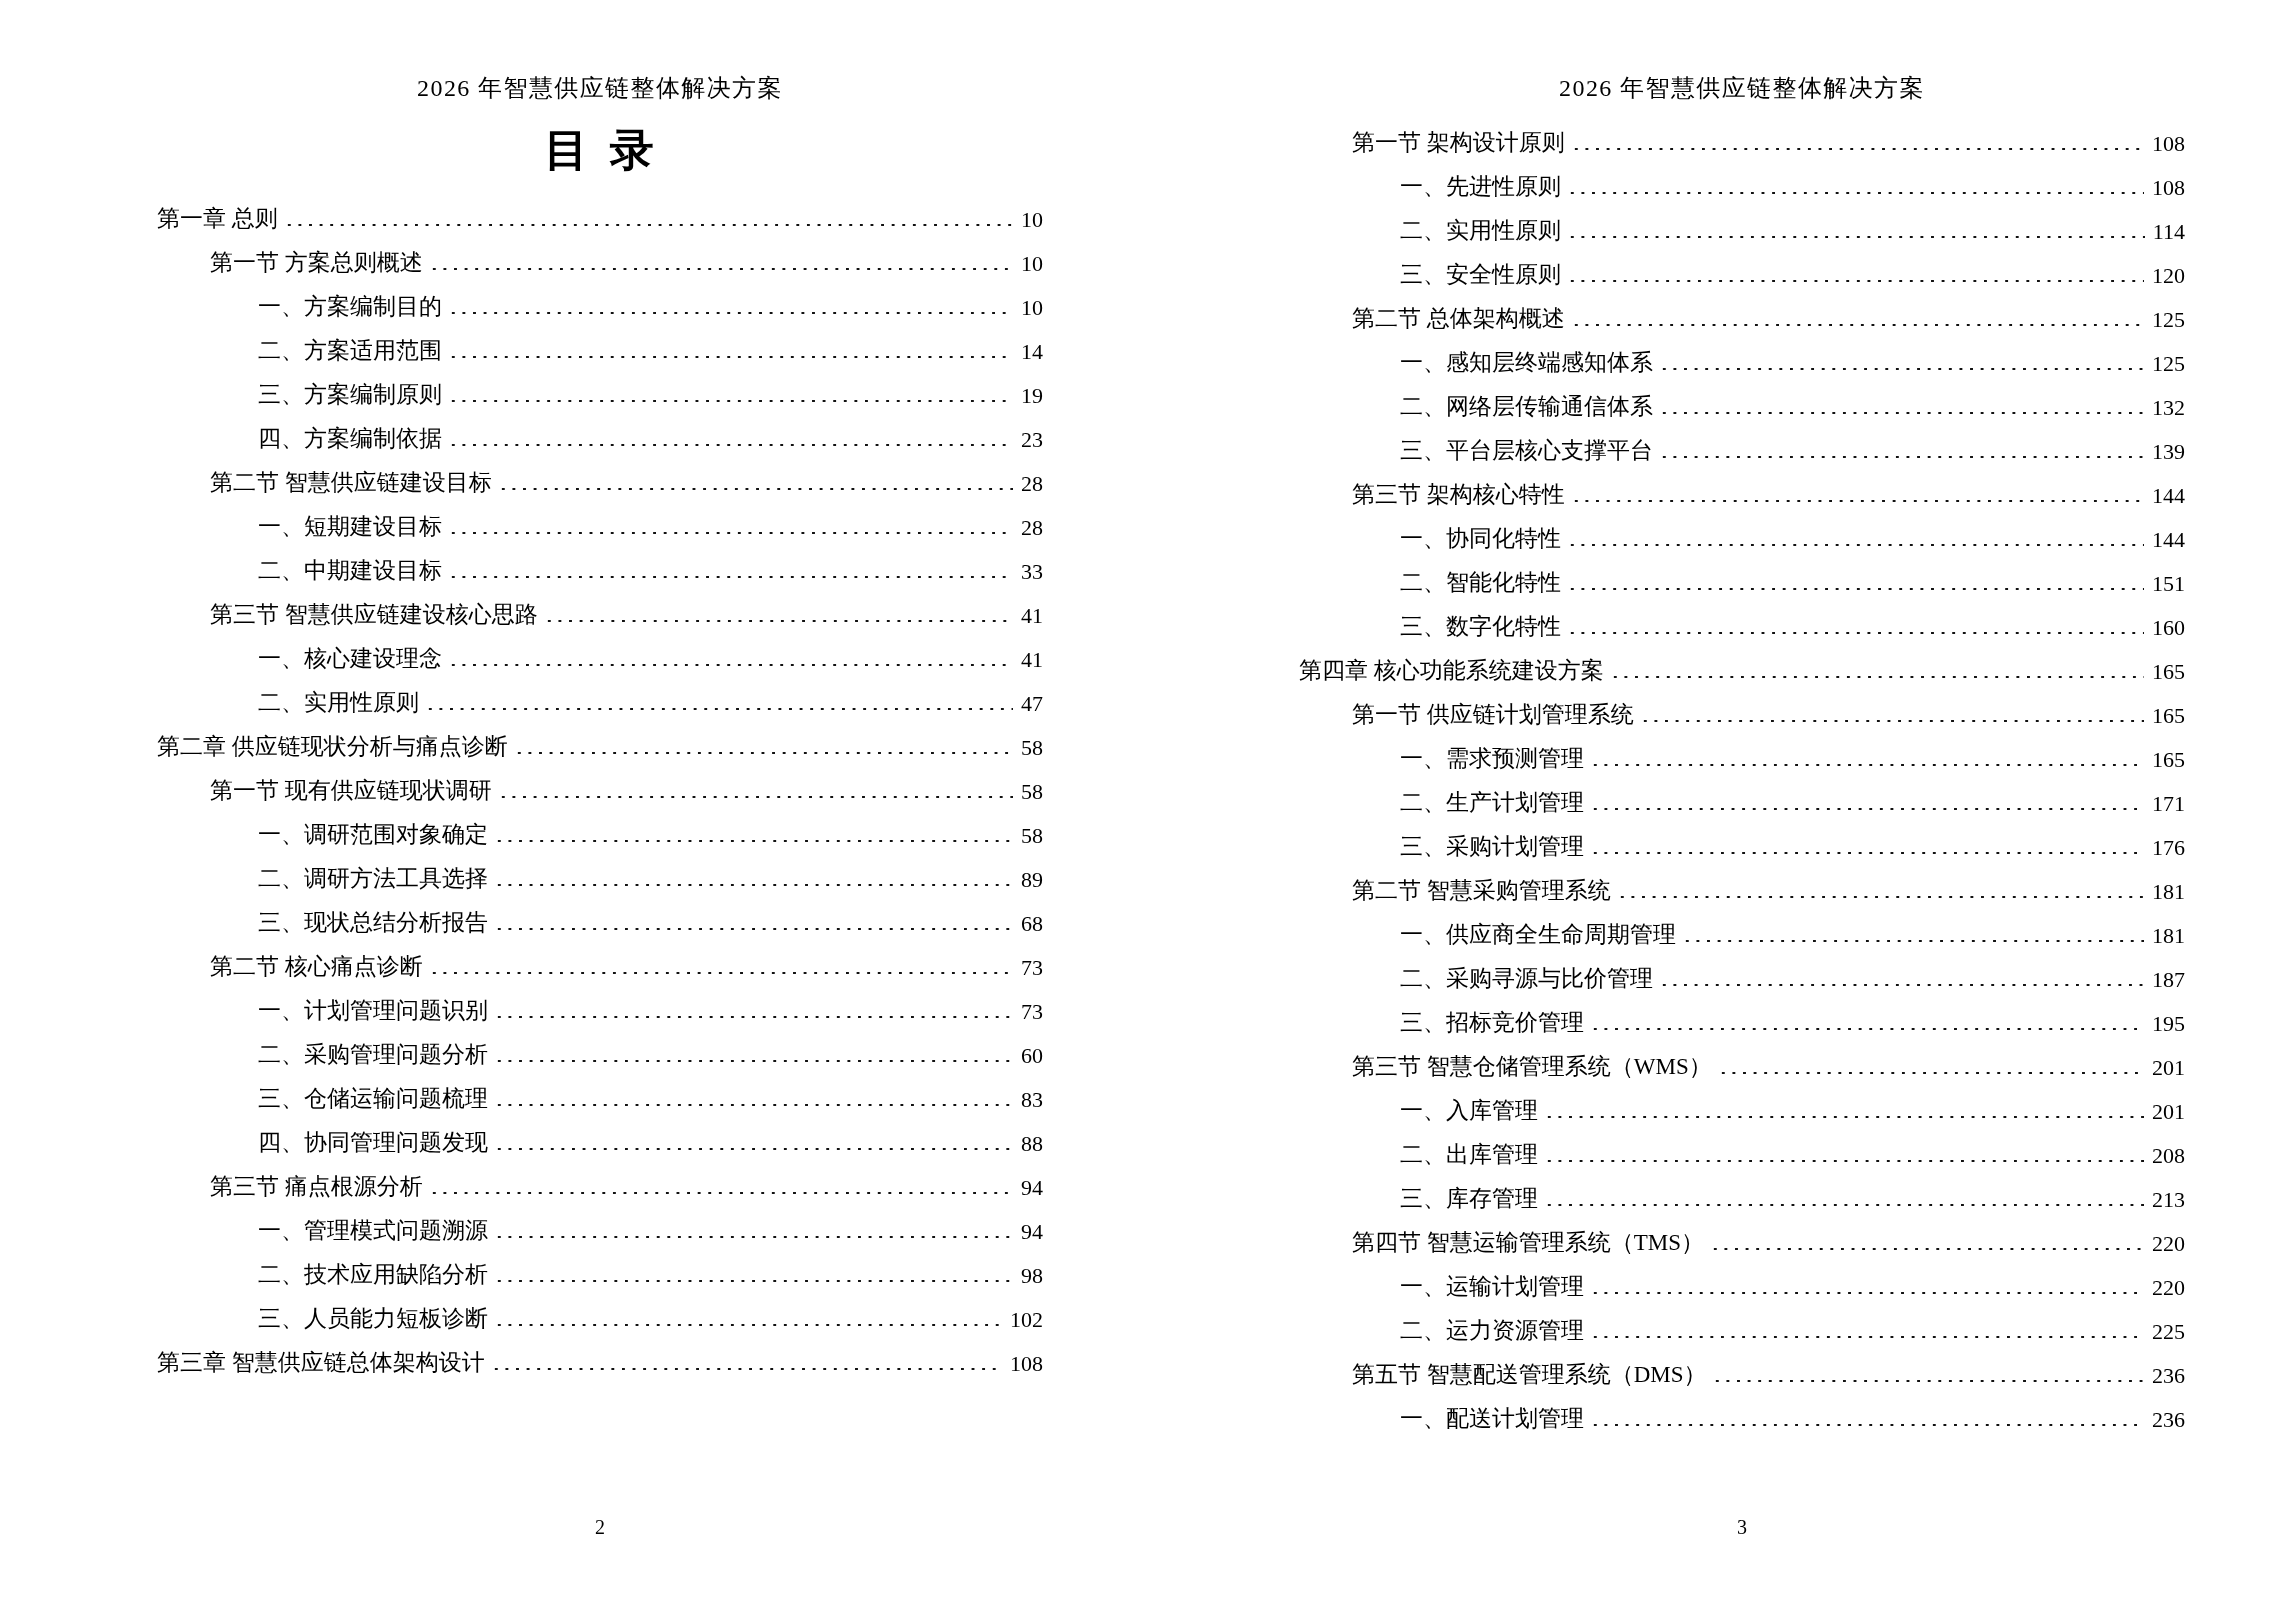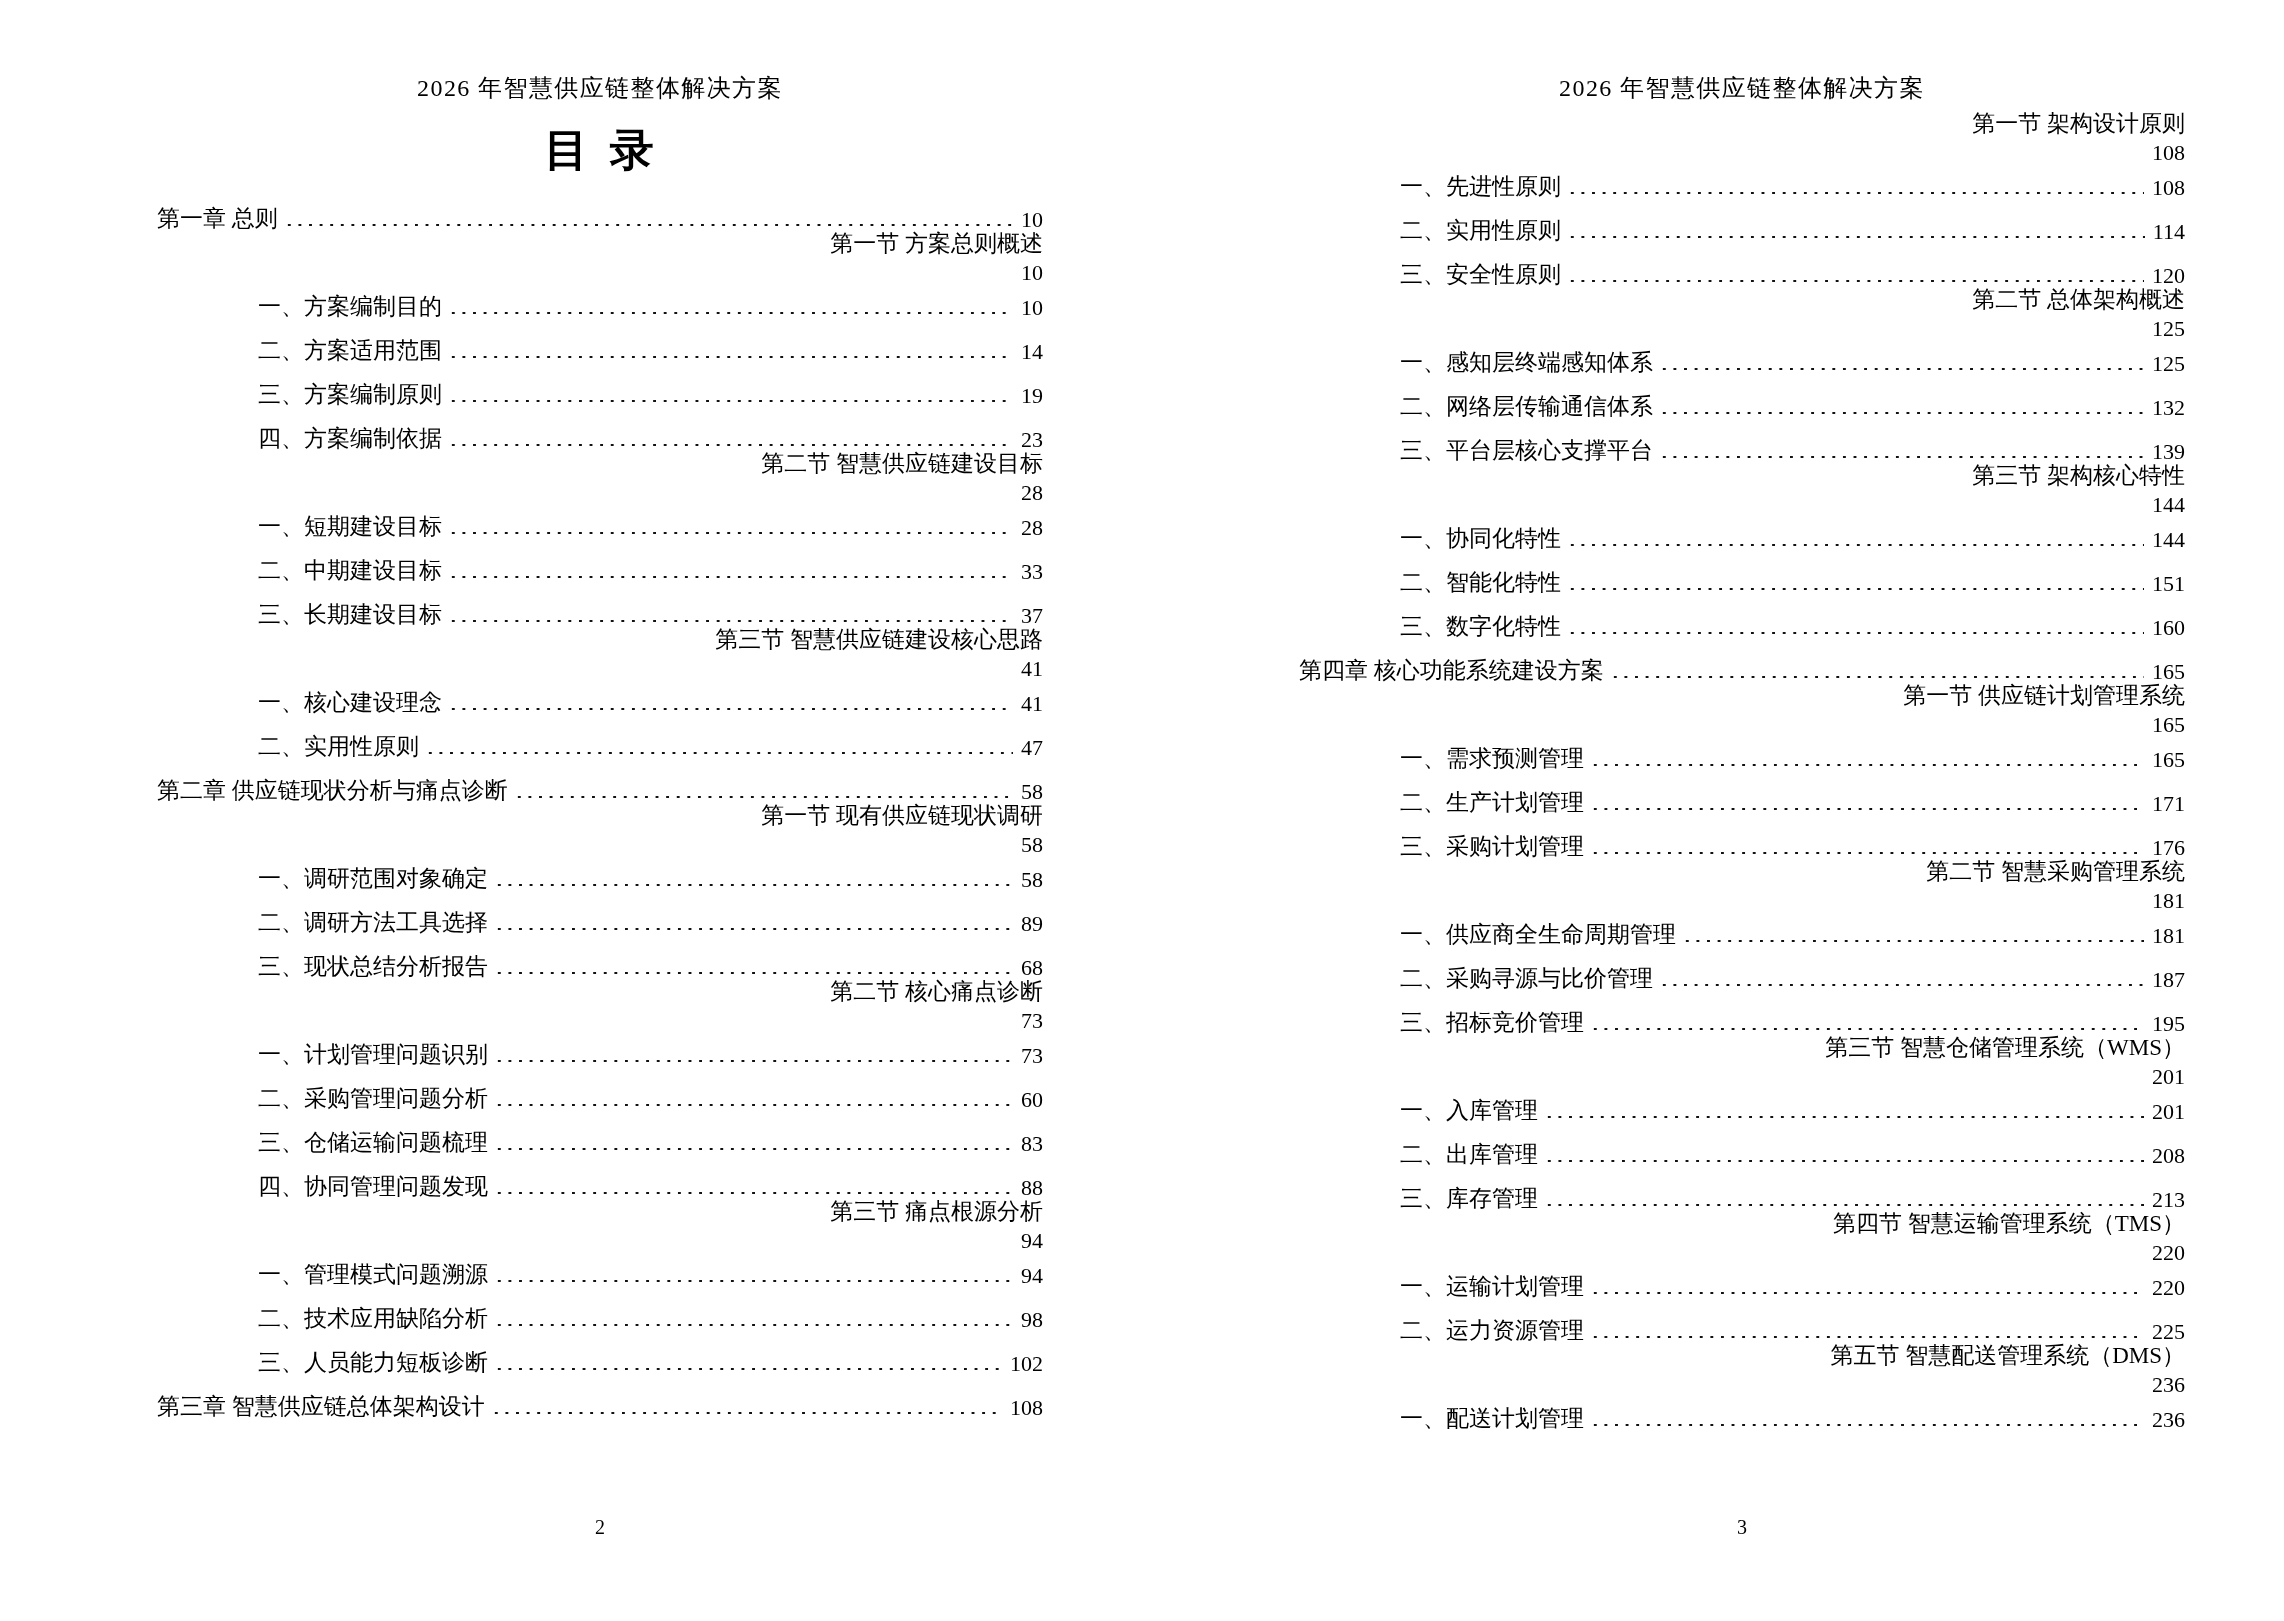--- a/index.html
+++ b/index.html
@@ -21,21 +21,21 @@
   .toc-title{
     position:absolute;top:117px;left:157px;right:99px;margin:4px;
     text-align:center;font-size:44px;font-weight:bold;word-spacing:6.7px;letter-spacing:1.9px;
   }
   .toc{position:absolute;left:157px;right:99px;}
   .page.left  .toc{top:188px;}
   .page.right .toc{top:112px;}
 
   .row{display:flex;align-items:flex-end;height:44px;}
   .row.lvl1{padding-left:0;}
-  .row.lvl2{padding-left:53px;flex-direction:column;}
+  .row.lvl2{padding-left:53px;}
   .row.lvl3{padding-left:101px;}
   .row .label{white-space:nowrap;font-size:23px;line-height:1.08;}
   .row .leader{
     flex:1 1 auto;height:5.8px;margin:0 7.7px 4.3px 5.8px;min-width:19px;
     background-image:radial-gradient(circle,#121212 18%,transparent 24%);
     background-size:10.6px 5.8px;background-repeat:repeat-x;background-position:left center;
   }
   .row .pagenum{white-space:nowrap;font-size:22px;line-height:1.08;}
 
   .page-footer{
@@ -90,25 +90,20 @@
         <div class="row lvl3">
           <span class="label">一、短期建设目标</span>
           <span class="leader"></span>
           <span class="pagenum">28</span>
         </div>
         <div class="row lvl3">
           <span class="label">二、中期建设目标</span>
           <span class="leader"></span>
           <span class="pagenum">33</span>
         </div>
-        <div class="row lvl3">
-          <span class="label">三、长期建设目标</span>
-          <span class="leader"></span>
-          <span class="pagenum">37</span>
-        </div>
         <div class="row lvl2">
           <span class="label">第三节 智慧供应链建设核心思路</span>
           <span class="leader"></span>
           <span class="pagenum">41</span>
         </div>
         <div class="row lvl3">
           <span class="label">一、核心建设理念</span>
           <span class="leader"></span>
           <span class="pagenum">41</span>
         </div>

